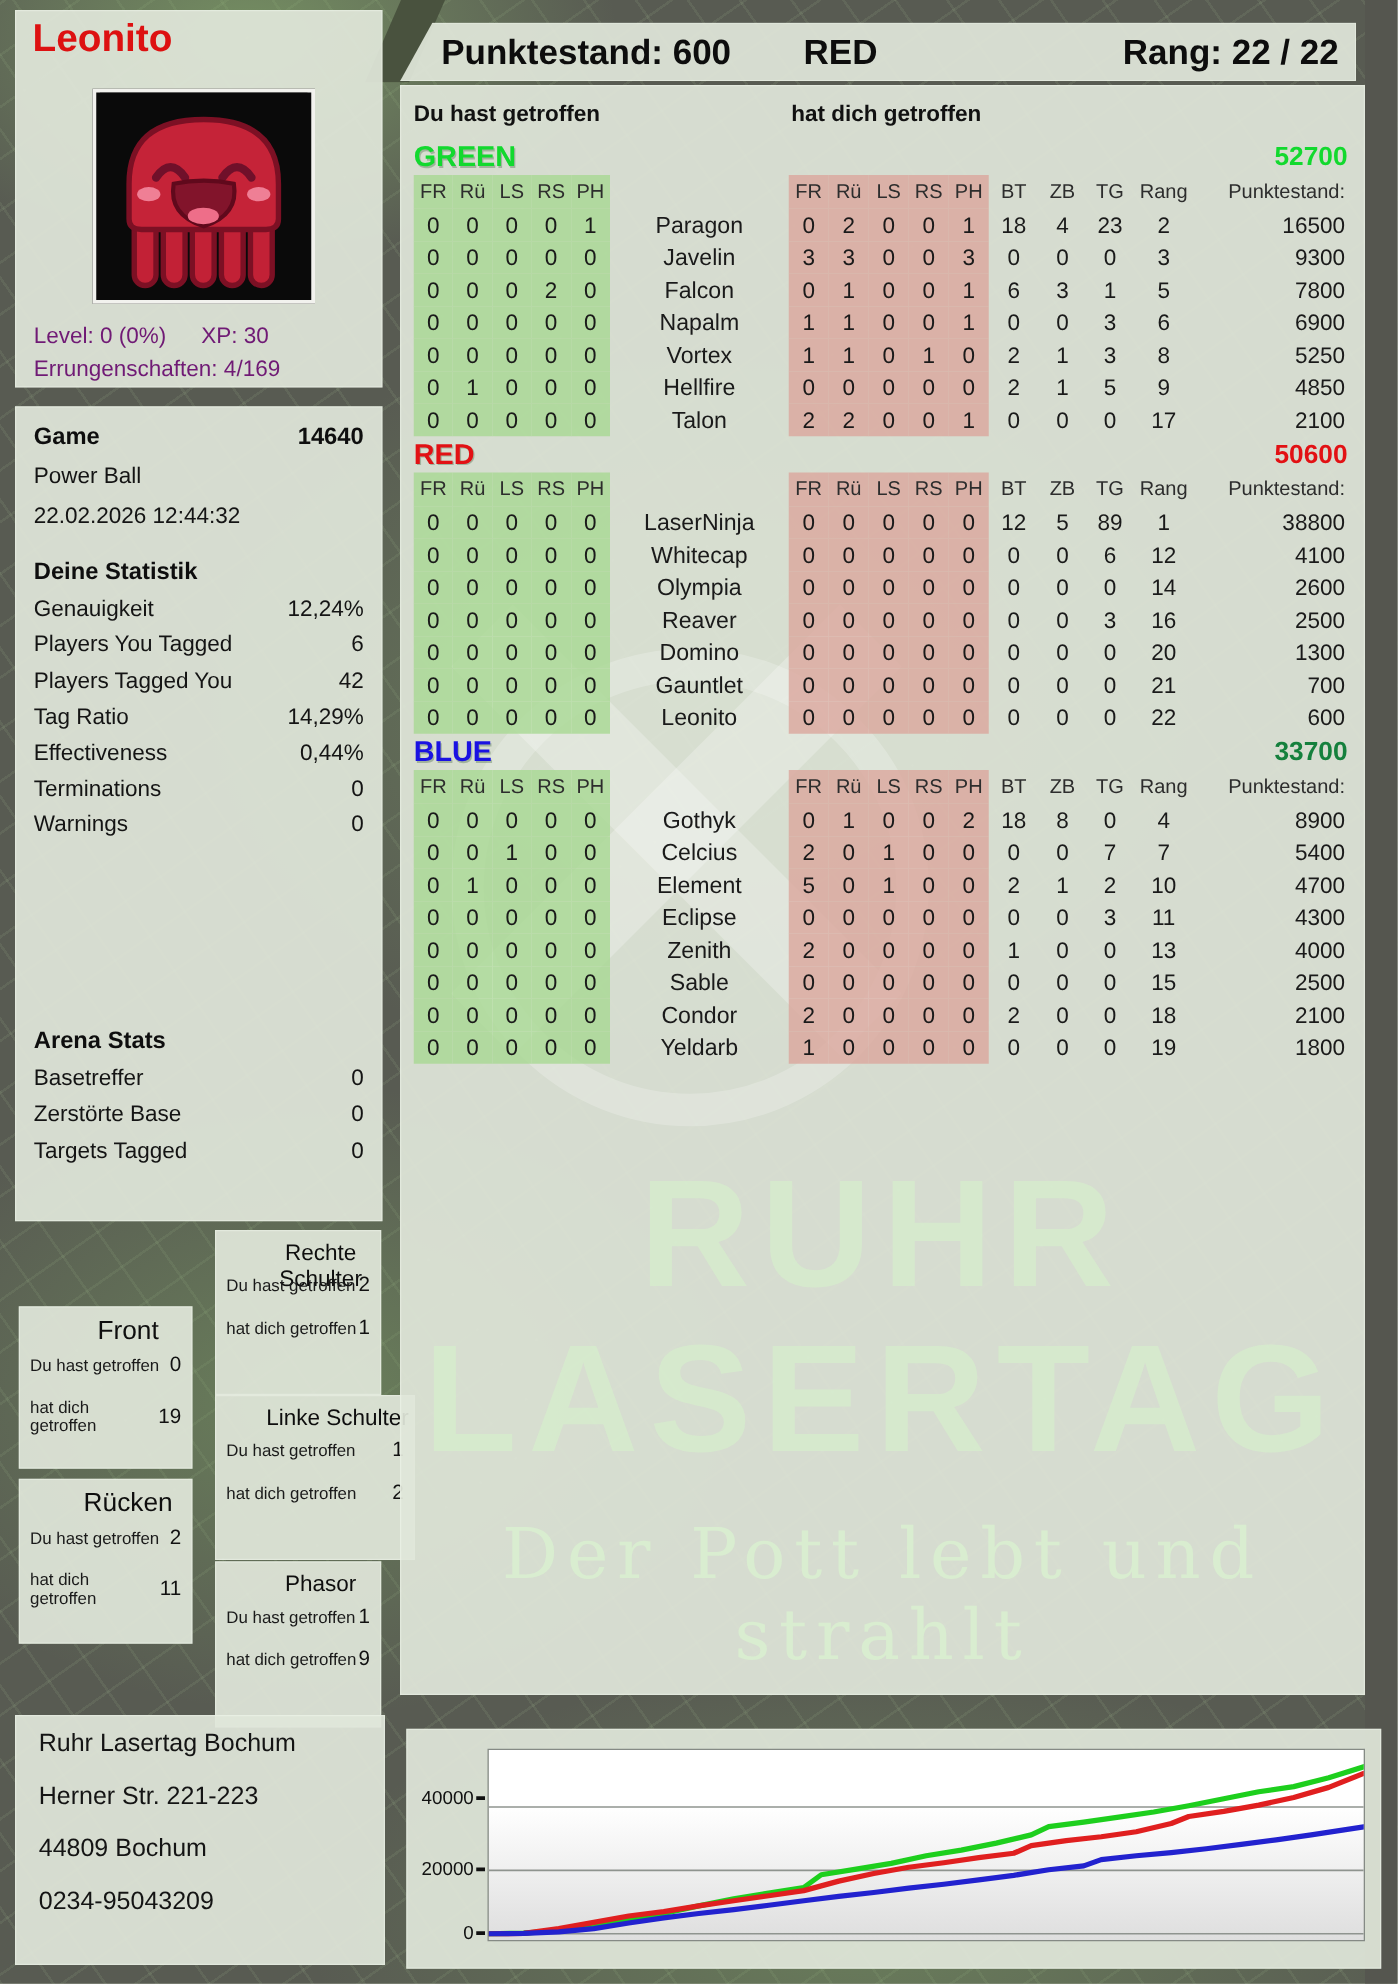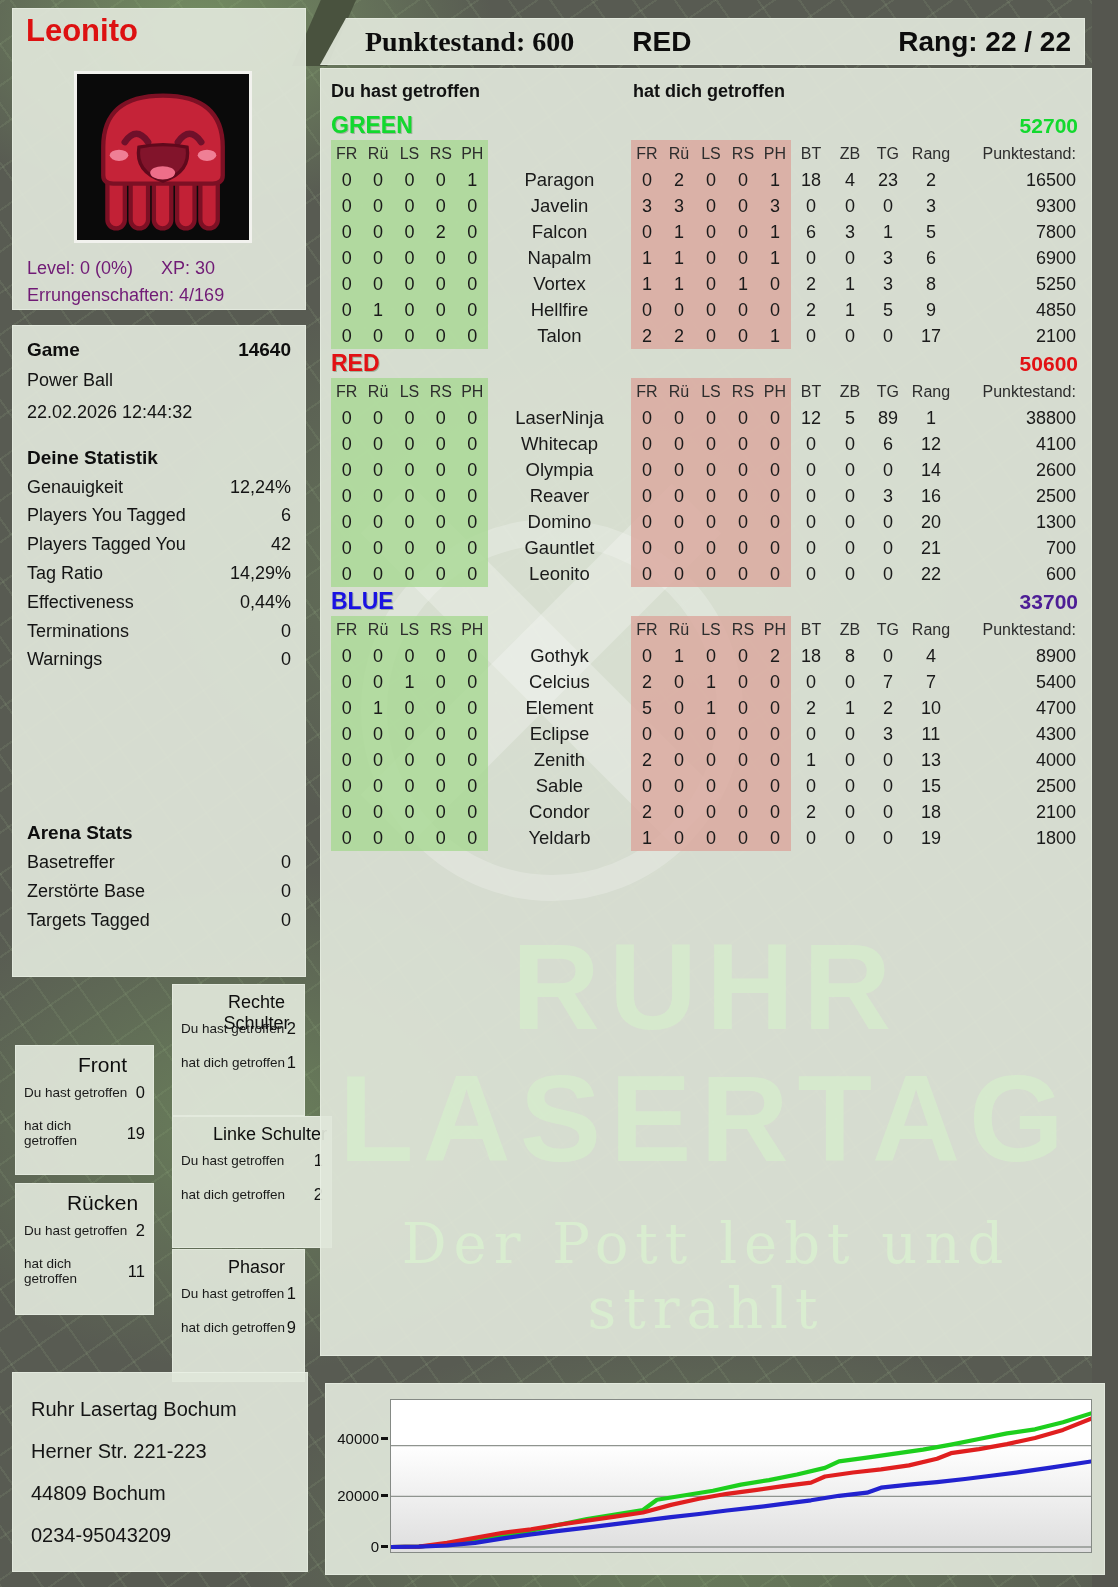--- a/index.html
+++ b/index.html
@@ -44,26 +44,26 @@
   .bp-row .v{font-size:16.5px;color:#111;}
   .r1{top:34px;} .r2{top:68px;}
   #box-front{left:15px;top:1045px;width:139px;height:130px;}
   #box-ruecken{left:15px;top:1183px;width:139px;height:132px;}
   #box-rechte{left:172px;top:984px;width:133px;height:132px;}
   #box-linke{left:172px;top:1116px;width:160px;height:132px;}
   #box-phasor{left:172px;top:1249px;width:133px;height:133px;}
   #box-front .r1,#box-ruecken .r1{top:37px;} #box-front .r2,#box-ruecken .r2{top:72px;}
 
   
-  #address-panel{left:12px;top:1372px;width:296px;height:200px;padding:15px 18px;}
+  #address-panel{left:12px;top:1372px;width:296px;height:200px;padding:1px 18px;}
   .addr-line{font-size:20px;color:#141414;line-height:42px;white-space:nowrap;}
 
   
   #header-bar{left:320px;top:18px;width:765px;height:47px;clip-path:polygon(26px 0,100% 0,100% 100%,0 100%);display:flex;align-items:center;font-weight:bold;color:#0d0d0d;}
-  .hdr-punkte{margin-left:44px;font-size:28px;font-family:Liberation Serif, serif;}
+  .hdr-punkte{margin-left:32px;font-size:28px;}
   .hdr-team{margin-left:58px;font-size:28px;}
   .hdr-rang{margin-left:auto;margin-right:13px;font-size:28px;}
 
   
   #main-panel{left:320px;top:68px;width:772px;height:1288px;}
   .col-label{position:absolute;top:12px;font-weight:bold;font-size:18px;color:#111;}
   .col-you{left:10px;} .col-them{left:312px;}
 
   .watermark{position:absolute;left:0;right:0;top:852px;text-align:center;color:rgba(213,241,203,0.60);z-index:0;pointer-events:none;}
   .wm1,.wm2{font-size:122px;font-weight:bold;letter-spacing:9px;line-height:132px;}
@@ -558,21 +558,21 @@
           <span class="tcell">0</span>
           <span class="tcell">0</span>
           <span class="tcell">0</span>
           <span class="tcell">22</span>
           <span class="tcell pts">600</span>
         </div>
       </div>
       <div class="team-section">
         <div class="team-title">
           <span class="team-name" style="color: rgb(26, 18, 226);">BLUE</span>
-          <span class="team-total" style="color: #4c1d95;">33700</span>
+          <span class="team-total" style="color: #15803d;">33700</span>
         </div>
         <div class="trow thead">
           <span class="tcell gcell">FR</span>
           <span class="tcell gcell">Rü</span>
           <span class="tcell gcell">LS</span>
           <span class="tcell gcell">RS</span>
           <span class="tcell gcell">PH</span>
           <span class="tcell ncell"></span>
           <span class="tcell pcell">FR</span>
           <span class="tcell pcell">Rü</span>

